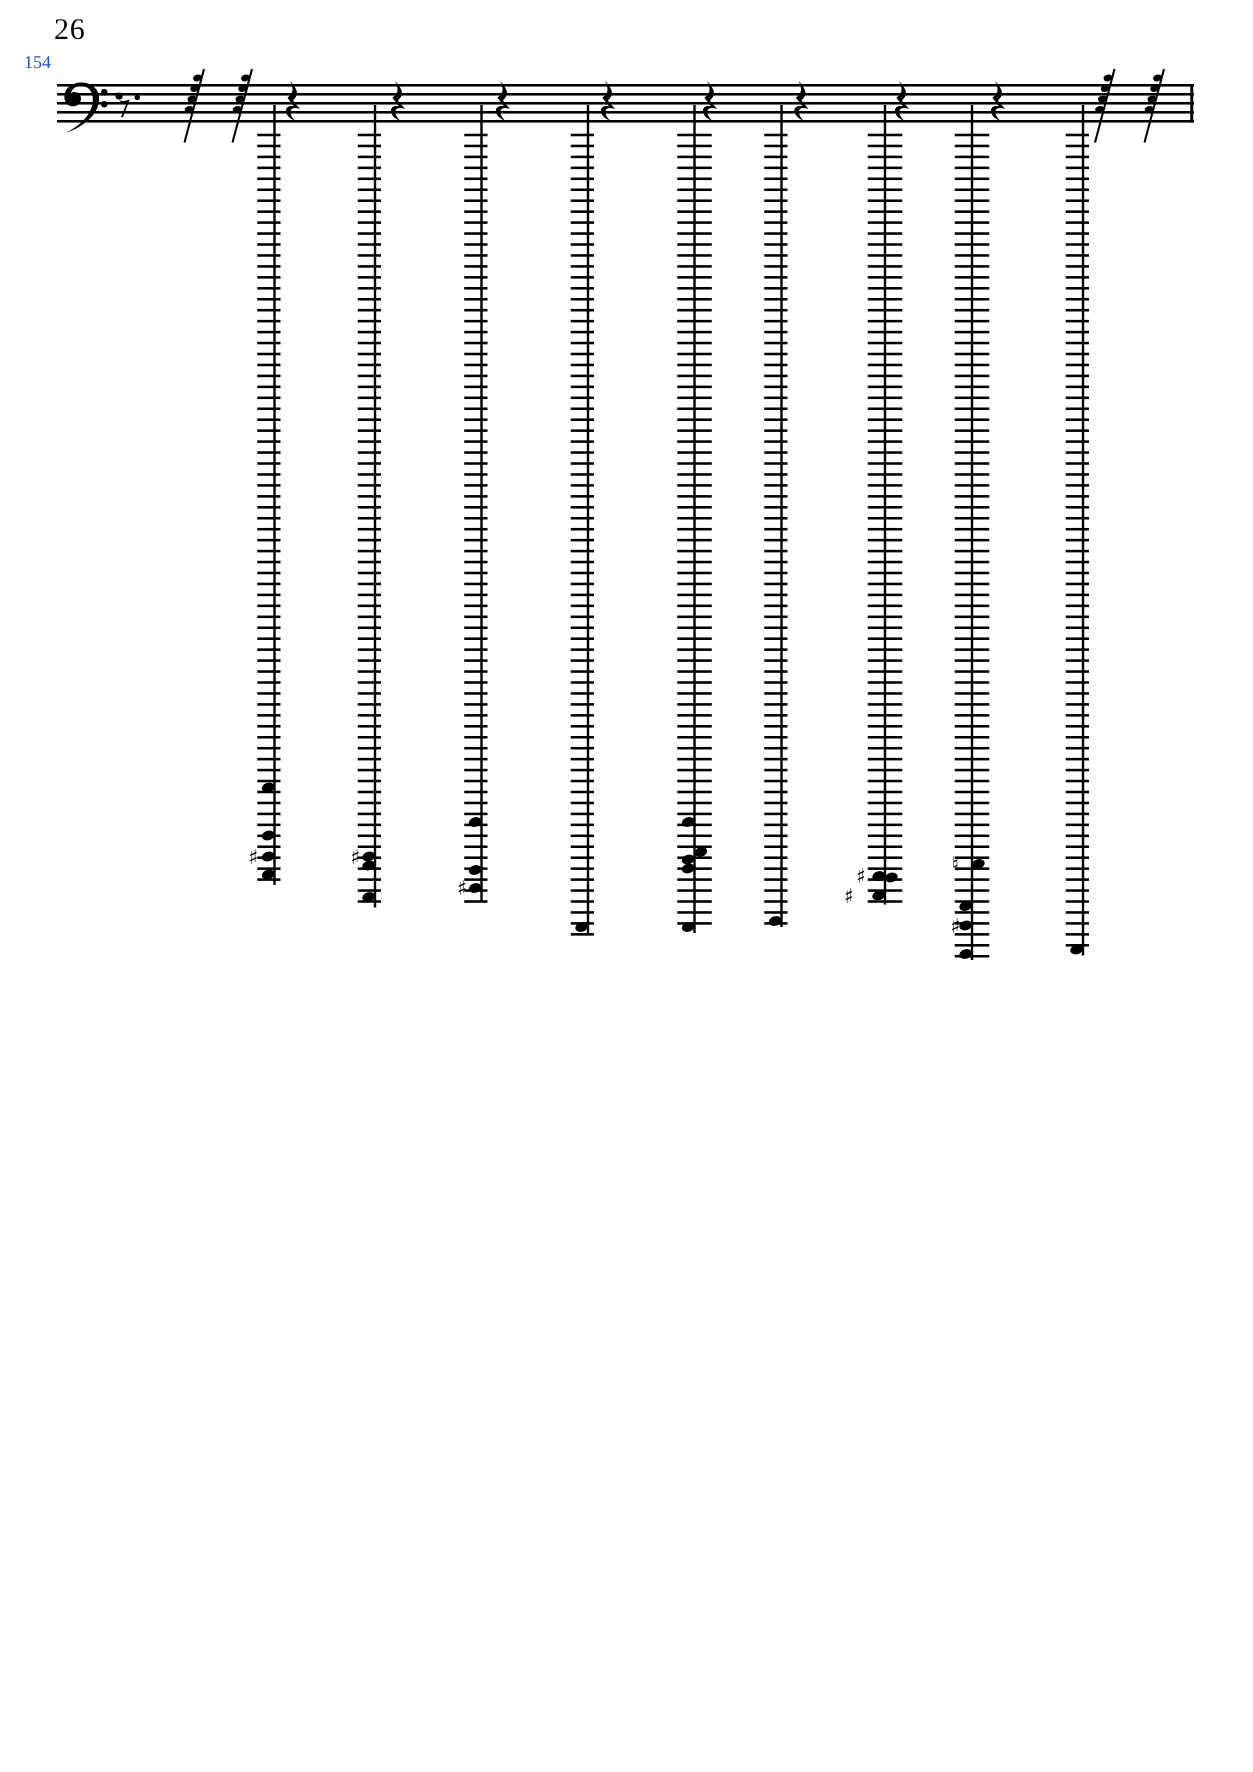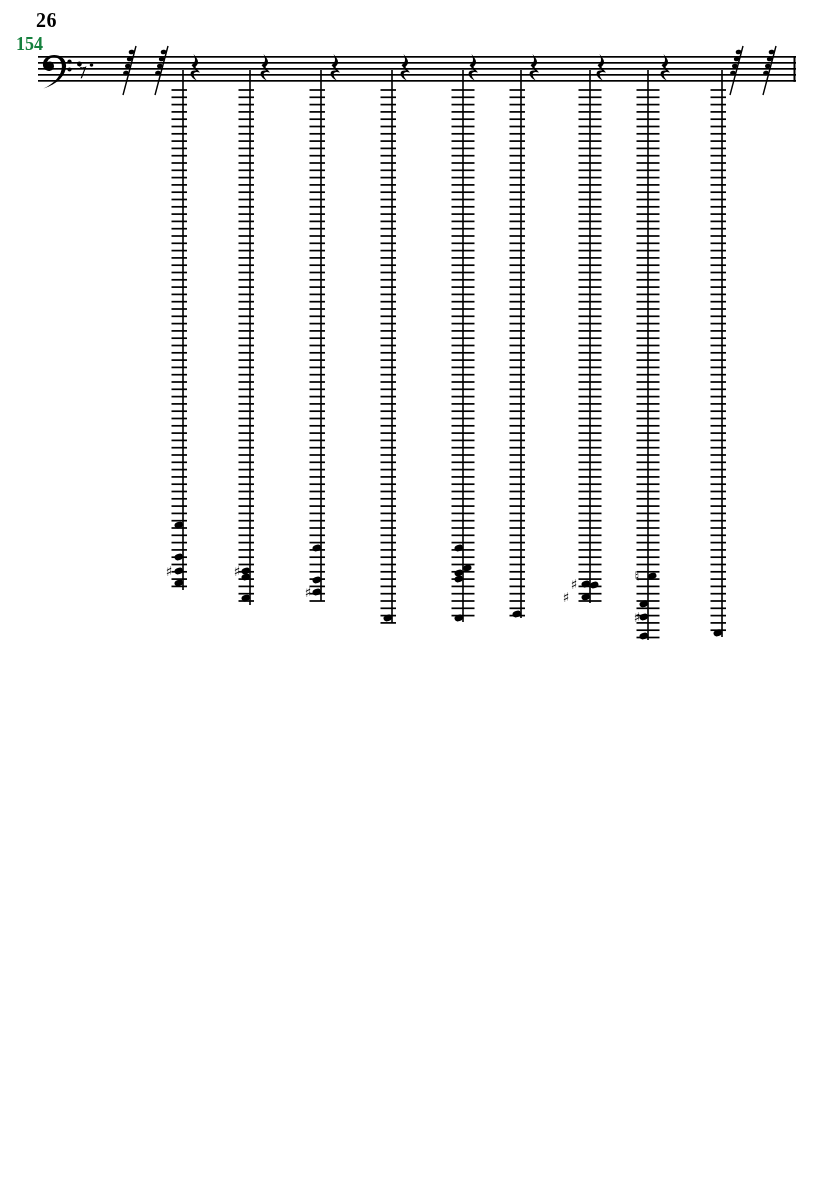--- a/index.html
+++ b/index.html
@@ -1,25 +1,25 @@
 <!DOCTYPE html>
 <html><head>
 <meta charset="utf-8">
 <style>
   html,body{margin:0;padding:0;}
   body{
     width:835px;height:1181px;position:relative;overflow:hidden;
     background:#ffffff;font-family:"Liberation Serif","DejaVu Serif",serif;
   }
   .page-number{
-    position:absolute;left:36px;top:9px;font-size:20px;font-weight:bold;color:#000;
+    position:absolute;left:36px;top:9px;font-size:20px;font-weight:normal;color:#000;
     letter-spacing:0.5px;
   }
   .measure-number{
-    position:absolute;left:16px;top:34px;font-size:18px;color:#15803d;font-weight:bold;
+    position:absolute;left:16px;top:34px;font-size:12px;color:#1d4ed8;
   }
   #score-svg{position:absolute;left:0;top:0;}
 </style>
 </head>
 <body>
 
 <div class="page-number">26</div>
 <div class="measure-number">154</div>
 
 <svg id="score-svg" width="835" height="1181" viewBox="0 0 835 1181" xmlns="http://www.w3.org/2000/svg">

